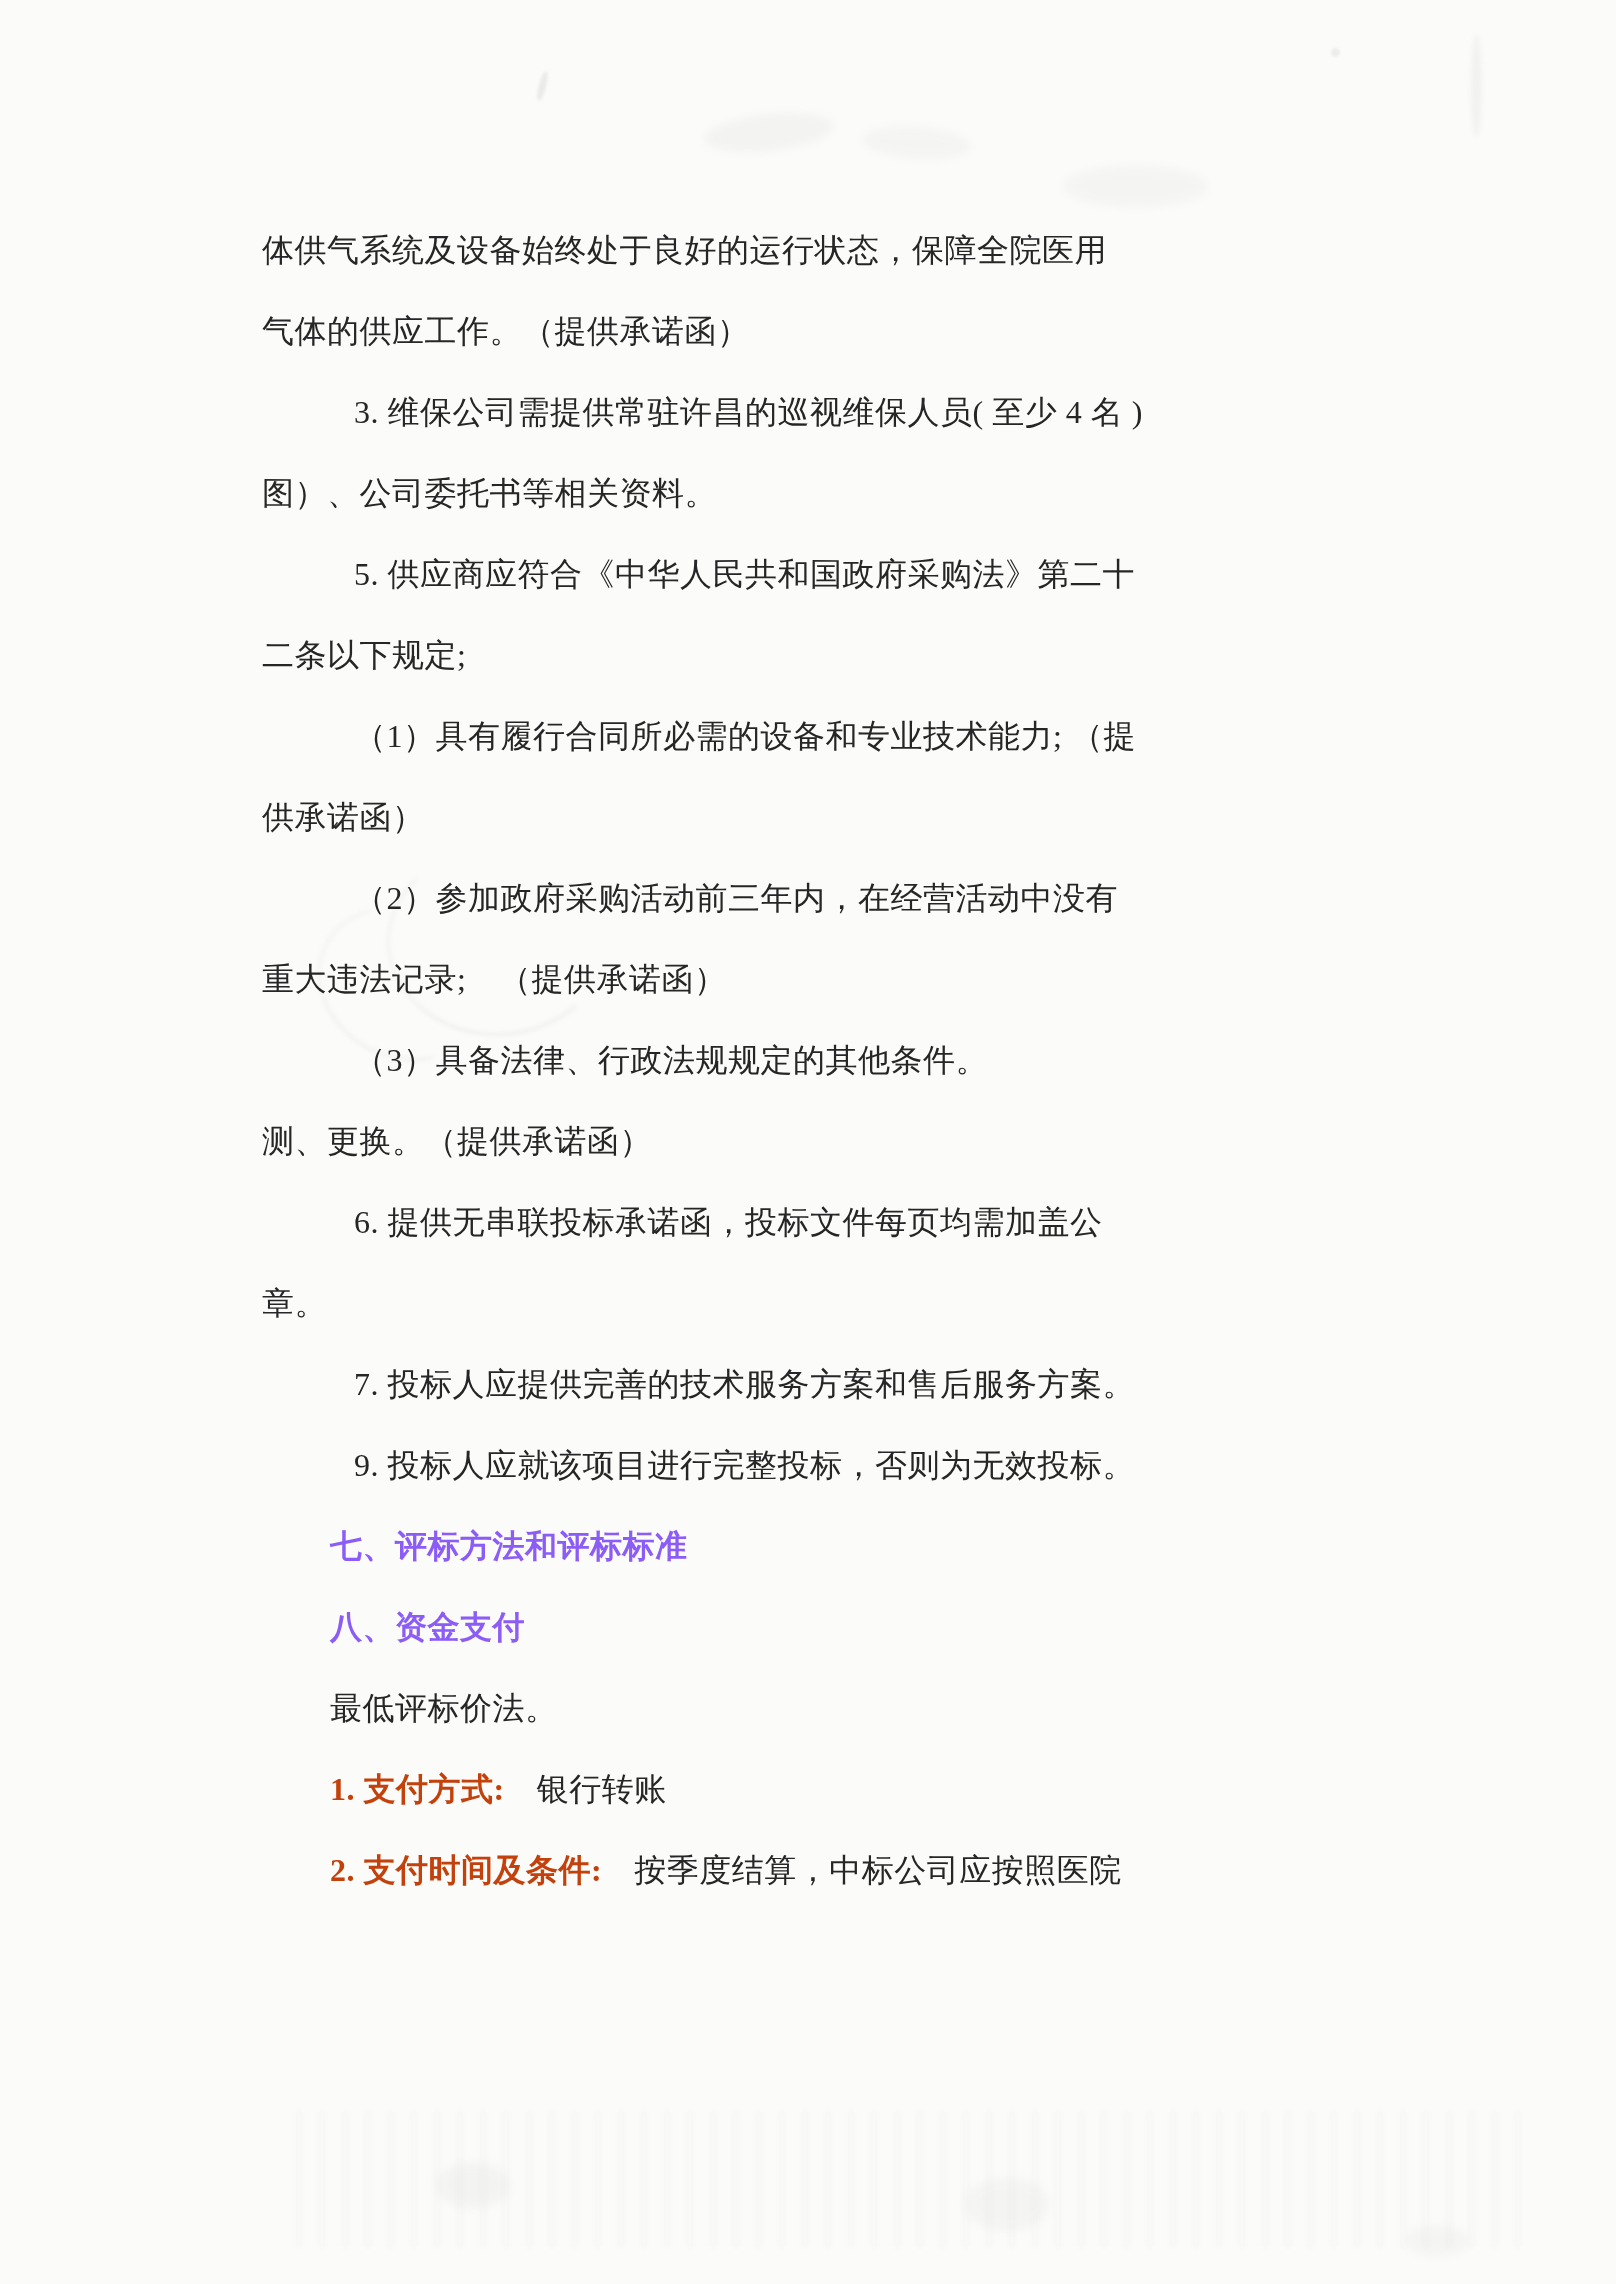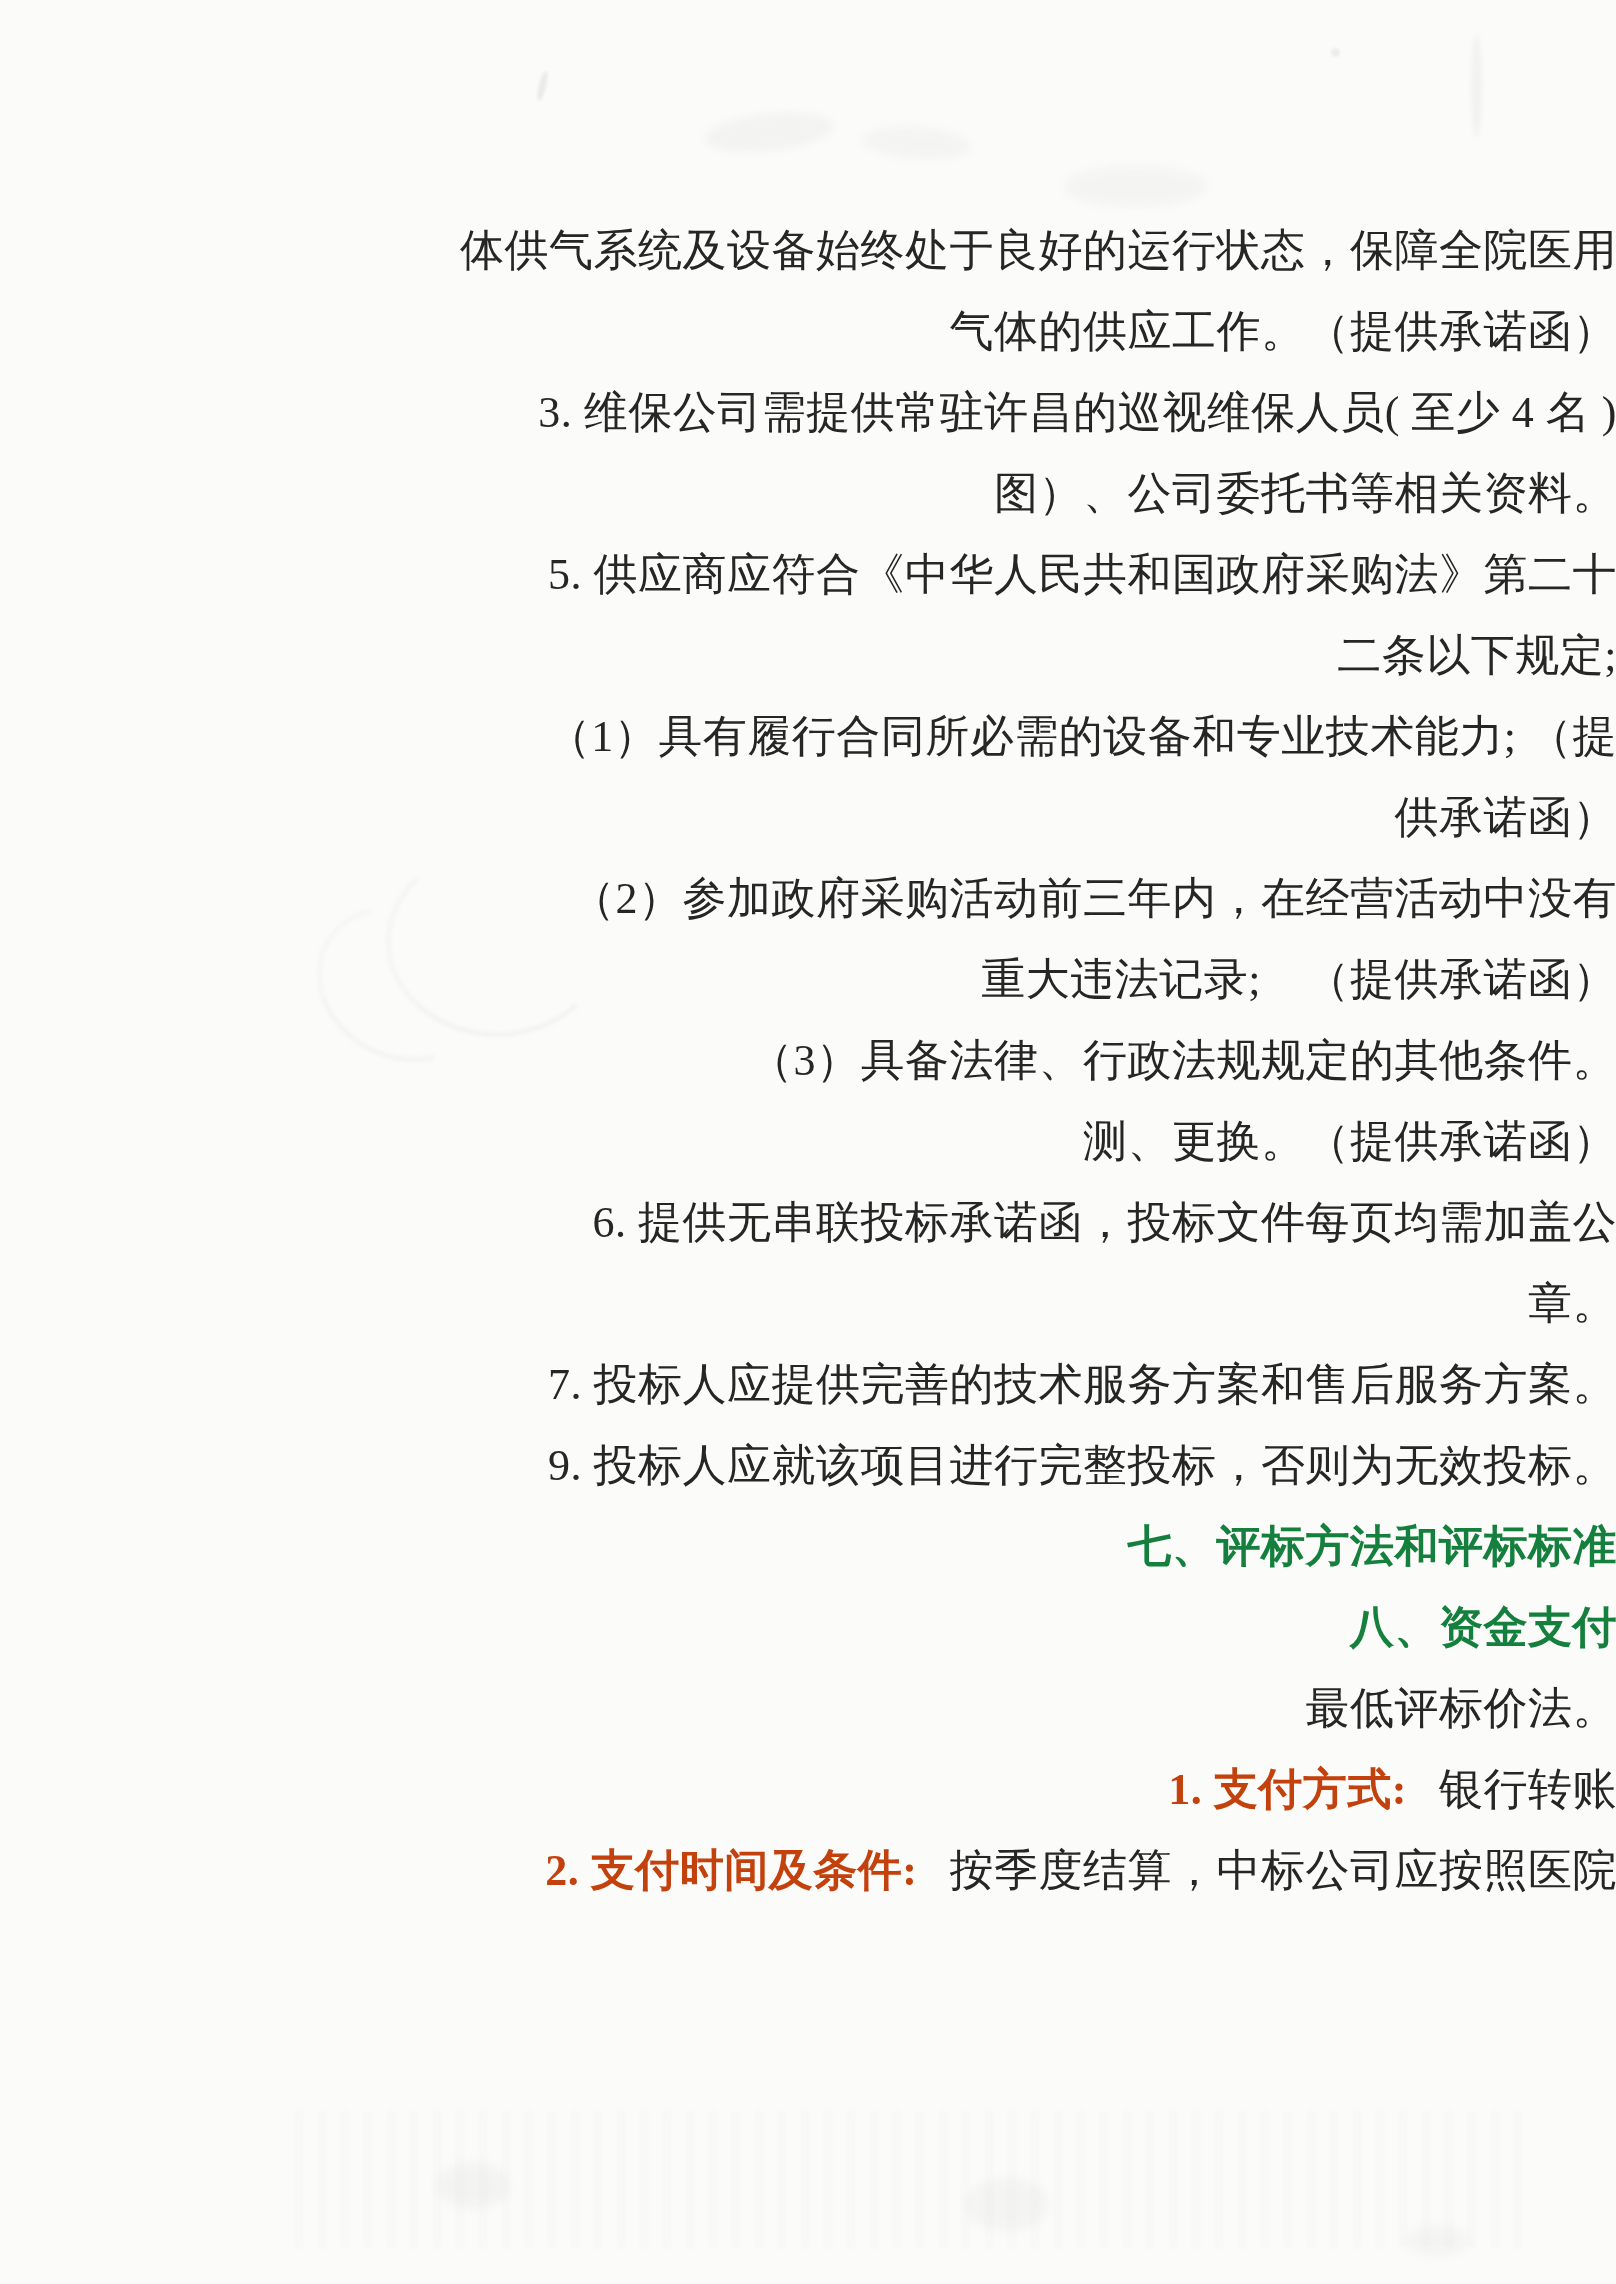--- a/index.html
+++ b/index.html
@@ -18,29 +18,28 @@
   
   .doc {
     position: absolute;
     left: 0;
     top: 210px;
     width: 100%;
   }
   .ln {
     height: 81px;
     line-height: 81px;
-    font-size: 44px;
+    font-size: 32px;
     white-space: nowrap;
     letter-spacing: 0.5px;
-    text-align: right;
   }
   .flush { padding-left: 262px; }
   .item  { padding-left: 354px; }
   .head  { padding-left: 330px; }
-  .hb    { font-weight: 700; color: #15803d; }
+  .hb    { font-weight: 700; color: #8b5cf6; }
   .b     { font-weight: 700; color: #c2410c; }
   .gap   { margin-right: 32px; }
 
   
   .smudge {
     position: absolute;
     background: #8a8a8a;
     border-radius: 50%;
     filter: blur(4.1px);
     pointer-events: none;

